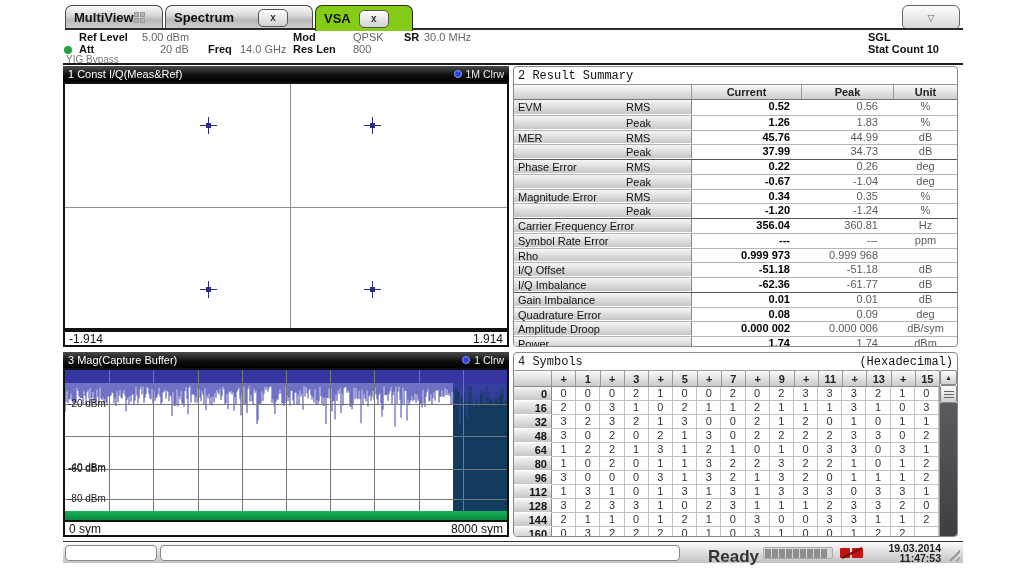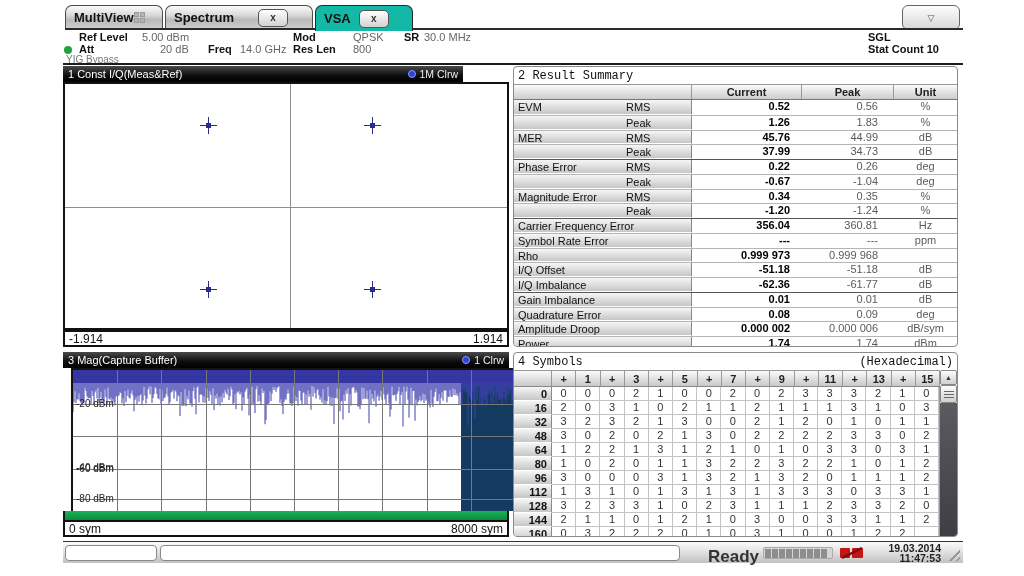--- a/index.html
+++ b/index.html
@@ -5,21 +5,21 @@
   html,body{margin:0;padding:0;background:#fff;}
   body{font-family:"Liberation Sans",sans-serif;-webkit-font-smoothing:antialiased;}
   .screen{position:relative;width:1024px;height:576px;background:#fff;overflow:hidden;}
 
   
   .tabbar-line{position:absolute;left:65px;top:28px;width:898px;height:2px;background:#2a2a2a;z-index:1;}
   .tab{position:absolute;top:5px;height:24px;box-sizing:border-box;border:1.5px solid #4a4a4a;border-bottom:none;
        border-radius:7px 7px 0 0;background:linear-gradient(180deg,#fbfbfb,#d9d9d9 40%,#b9b9b9 60%,#cfcfcf);
        display:flex;align-items:center;padding:0 8px;gap:0;z-index:0;}
   .tab .tlabel{font-weight:bold;font-size:13px;color:#111;white-space:nowrap;}
-  .tab.active{background:#14b8a6;z-index:2;height:26px;border-color:#2a2a2a;text-align:right;}
+  .tab.active{background:#84cc16;z-index:2;height:26px;border-color:#2a2a2a;text-align:right;}
   .xbtn{width:28px;height:16px;border:1px solid #555;border-radius:5px;background:linear-gradient(180deg,#fff,#d2d2d2);
         display:flex;align-items:center;justify-content:center;font-size:10px;font-weight:bold;color:#333;line-height:1;}
   .grid-icon{display:grid;grid-template-columns:5px 5px;grid-template-rows:5px 5px;gap:1px;}
   .grid-icon span{background:#b5b5b5;border:1px solid #9a9a9a;}
   .dropbtn{position:absolute;top:5px;left:902px;width:56px;height:23px;border:1px solid #666;border-radius:6px;
            background:linear-gradient(180deg,#fdfdfd,#d8d8d8);display:flex;align-items:center;justify-content:center;
            color:#555;font-size:9px;}
 
   
   .set-label{position:absolute;font-size:11px;font-weight:bold;color:#111;white-space:nowrap;}
@@ -150,21 +150,21 @@
   <span class="set-value" style="left:160px;top:43px;">20 dB</span>
   <span class="set-label" style="left:208px;top:43px;">Freq</span>
   <span class="set-value" style="left:240px;top:43px;">14.0 GHz</span>
   <span class="set-label" style="left:293px;top:43px;">Res Len</span>
   <span class="set-value" style="left:353px;top:43px;">800</span>
   <span class="set-label" style="left:868px;top:43px;">Stat Count 10</span>
   <span class="set-value" style="left:66px;top:54px;font-size:10px;color:#777;">YIG Bypass</span>
 
   <div class="hsep" style="top:63px;"></div>
 
-  <div class="phdr" style="left:63px;top:66px;width:400px;">
+  <div class="phdr" style="left:63px;top:66px;width:446px;">
     <span>1 Const I/Q(Meas&amp;Ref)</span>
     <span class="trace">
       <span class="dot"></span>
       <span>1M Clrw</span>
     </span>
   </div>
   <div class="const-plot" id="constPlot" style="left:63px;top:82px;width:446px;height:248px;">
     <div class="const-vline" style="left:50.9%;"></div>
     <div class="const-hline" style="top:50.4%;"></div>
   <div class="cpt" style="left: 32.4473%; top: 16.8882%;">
@@ -360,21 +360,21 @@
       </div>
   </div>
 
   <div class="phdr" style="left:63px;top:352px;width:446px;">
     <span>3 Mag(Capture Buffer)</span>
     <span class="trace">
       <span class="dot"></span>
       <span>1 Clrw</span>
     </span>
   </div>
-  <div class="mag-plot" id="magPlot" style="left:71px;top:368px;width:446px;height:143px;">
+  <div class="mag-plot" id="magPlot" style="left:63px;top:368px;width:446px;height:143px;">
     <svg id="magSvg" width="442" height="143" viewBox="0 0 442 143" style="position:absolute;left:0;top:0;">
         <rect x="388" y="0" width="54" height="143" fill="#133a5f"></rect>
         <path d="M0 0V42.0M1 0V32.0M2 0V21.3M3 0V33.0M4 0V29.2M5 0V29.5M6 0V23.5M7 0V30.7M8 0V32.9M9 0V35.4M10 0V32.3M11 0V32.8M12 0V17.8M13 0V20.9M14 0V26.1M15 0V28.3M16 0V28.1M17 0V27.9M18 0V35.0M19 0V20.8M20 0V25.8M21 0V35.0M22 0V22.3M23 0V20.0M24 0V28.4M25 0V18.0M26 0V33.3M27 0V27.8M28 0V21.9M29 0V32.2M30 0V28.9M31 0V32.5M32 0V19.5M33 0V27.1M34 0V34.6M35 0V17.5M36 0V28.6M37 0V29.8M38 0V27.6M39 0V34.6M40 0V29.1M41 0V32.1M42 0V35.4M43 0V26.7M44 0V25.8M45 0V26.2M46 0V25.3M47 0V22.2M48 0V23.1M49 0V33.3M50 0V28.2M51 0V36.0M52 0V21.0M53 0V32.1M54 0V25.8M55 0V19.7M56 0V27.4M57 0V28.6M58 0V23.3M59 0V20.3M60 0V25.3M61 0V41.3M62 0V29.8M63 0V27.3M64 0V34.9M65 0V25.9M66 0V31.7M67 0V25.3M68 0V24.0M69 0V35.3M70 0V30.6M71 0V17.0M72 0V25.5M73 0V33.5M74 0V28.5M75 0V19.4M76 0V16.7M77 0V24.3M78 0V16.5M79 0V32.9M80 0V28.0M81 0V24.1M82 0V17.0M83 0V18.3M84 0V23.9M85 0V28.3M86 0V29.3M87 0V18.9M88 0V33.6M89 0V20.6M90 0V31.0M91 0V28.1M92 0V27.3M93 0V24.2M94 0V17.7M95 0V26.5M96 0V34.6M97 0V32.1M98 0V22.5M99 0V21.6M100 0V19.8M101 0V28.7M102 0V20.7M103 0V21.5M104 0V31.2M105 0V24.9M106 0V26.5M107 0V46.1M108 0V22.2M109 0V35.7M110 0V35.7M111 0V35.6M112 0V19.3M113 0V36.2M114 0V26.3M115 0V29.4M116 0V20.6M117 0V33.5M118 0V33.4M119 0V36.7M120 0V21.1M121 0V17.2M122 0V28.9M123 0V44.3M124 0V17.7M125 0V16.2M126 0V32.5M127 0V24.6M128 0V24.2M129 0V25.0M130 0V32.5M131 0V26.5M132 0V32.8M133 0V18.2M134 0V19.1M135 0V27.8M136 0V31.1M137 0V21.2M138 0V24.7M139 0V34.3M140 0V18.4M141 0V40.1M142 0V25.6M143 0V28.6M144 0V23.7M145 0V34.6M146 0V27.3M147 0V35.6M148 0V26.1M149 0V32.4M150 0V22.9M151 0V27.9M152 0V20.0M153 0V22.6M154 0V24.6M155 0V18.8M156 0V30.0M157 0V26.2M158 0V16.8M159 0V19.5M160 0V34.1M161 0V32.9M162 0V24.1M163 0V39.2M164 0V21.5M165 0V22.7M166 0V20.8M167 0V24.5M168 0V22.4M169 0V40.7M170 0V27.4M171 0V34.1M172 0V21.7M173 0V19.6M174 0V17.9M175 0V28.8M176 0V45.4M177 0V24.8M178 0V35.2M179 0V16.7M180 0V33.9M181 0V33.6M182 0V43.0M183 0V19.1M184 0V16.1M185 0V31.7M186 0V24.9M187 0V31.1M188 0V35.2M189 0V18.6M190 0V22.9M191 0V20.7M192 0V54.2M193 0V50.2M194 0V34.5M195 0V34.8M196 0V33.1M197 0V21.4M198 0V31.0M199 0V23.6M200 0V17.1M201 0V20.0M202 0V17.1M203 0V21.8M204 0V18.4M205 0V16.8M206 0V16.4M207 0V32.9M208 0V29.4M209 0V35.8M210 0V44.0M211 0V31.9M212 0V29.1M213 0V29.8M214 0V23.9M215 0V19.4M216 0V23.4M217 0V33.4M218 0V33.4M219 0V35.9M220 0V33.3M221 0V16.5M222 0V25.6M223 0V31.1M224 0V27.2M225 0V35.7M226 0V20.8M227 0V20.9M228 0V30.6M229 0V34.2M230 0V22.6M231 0V22.5M232 0V34.8M233 0V24.3M234 0V34.9M235 0V20.4M236 0V26.7M237 0V23.9M238 0V39.8M239 0V16.1M240 0V26.6M241 0V17.2M242 0V23.0M243 0V28.6M244 0V20.3M245 0V18.8M246 0V25.2M247 0V29.7M248 0V27.2M249 0V32.6M250 0V19.2M251 0V34.0M252 0V30.4M253 0V35.1M254 0V31.2M255 0V17.0M256 0V26.4M257 0V35.5M258 0V27.4M259 0V36.0M260 0V27.6M261 0V54.0M262 0V27.9M263 0V28.1M264 0V18.3M265 0V28.7M266 0V18.8M267 0V41.3M268 0V31.5M269 0V30.7M270 0V49.5M271 0V24.4M272 0V30.9M273 0V20.3M274 0V23.7M275 0V18.2M276 0V43.0M277 0V23.9M278 0V35.5M279 0V18.3M280 0V17.0M281 0V17.4M282 0V22.8M283 0V20.0M284 0V22.5M285 0V36.8M286 0V35.9M287 0V39.2M288 0V35.2M289 0V17.4M290 0V29.1M291 0V18.3M292 0V28.5M293 0V28.8M294 0V20.8M295 0V29.3M296 0V53.3M297 0V19.7M298 0V34.1M299 0V23.9M300 0V28.7M301 0V31.4M302 0V20.5M303 0V36.7M304 0V26.5M305 0V24.6M306 0V30.7M307 0V26.7M308 0V20.9M309 0V29.7M310 0V17.3M311 0V24.3M312 0V29.4M313 0V34.9M314 0V24.9M315 0V23.3M316 0V33.3M317 0V46.7M318 0V39.6M319 0V16.6M320 0V25.1M321 0V25.3M322 0V24.5M323 0V30.8M324 0V23.8M325 0V21.3M326 0V17.0M327 0V35.0M328 0V25.0M329 0V21.9M330 0V56.6M331 0V16.7M332 0V34.1M333 0V21.6M334 0V16.6M335 0V29.7M336 0V47.7M337 0V35.4M338 0V17.7M339 0V34.1M340 0V21.0M341 0V20.9M342 0V50.7M343 0V29.5M344 0V35.4M345 0V31.9M346 0V30.1M347 0V26.3M348 0V31.4M349 0V29.9M350 0V23.6M351 0V33.1M352 0V24.5M353 0V30.8M354 0V29.0M355 0V32.9M356 0V34.5M357 0V37.6M358 0V19.8M359 0V33.5M360 0V36.9M361 0V26.7M362 0V21.9M363 0V18.6M364 0V31.3M365 0V30.9M366 0V24.1M367 0V34.1M368 0V28.0M369 0V22.3M370 0V30.7M371 0V20.6M372 0V20.4M373 0V20.4M374 0V32.4M375 0V26.5M376 0V26.9M377 0V20.3M378 0V26.3M379 0V27.0M380 0V18.5M381 0V25.1M382 0V19.4M383 0V25.3M384 0V23.3M385 0V26.1M386 0V34.9M387 0V22.3M388 0V34.6M389 0V34.2M390 0V18.5M391 0V20.4M392 0V17.5M393 0V22.7M394 0V21.6M395 0V55.0M396 0V26.7M397 0V27.5M398 0V30.2M399 0V30.4M400 0V21.9M401 0V33.7M402 0V48.4M403 0V16.6M404 0V30.9M405 0V16.2M406 0V16.2M407 0V33.5M408 0V27.2M409 0V35.7M410 0V34.0M411 0V27.4M412 0V29.7M413 0V35.8M414 0V33.9M415 0V24.7M416 0V20.0M417 0V23.9M418 0V33.0M419 0V20.2M420 0V34.3M421 0V26.2M422 0V16.3M423 0V32.7M424 0V22.3M425 0V26.6M426 0V30.0M427 0V30.2M428 0V27.7M429 0V36.2M430 0V28.4M431 0V21.5M432 0V28.7M433 0V32.6M434 0V26.4M435 0V17.1M436 0V24.9M437 0V20.3M438 0V18.9M439 0V33.1M440 0V30.4M441 0V29.5" stroke="#4040b0" stroke-width="1"></path>
         <rect x="0" y="0" width="442" height="13" fill="#3636a2"></rect>
       </svg>
   <div class="mag-glv" style="left: 44.2px;"></div>
       <div class="mag-glv" style="left: 88.4px;"></div>
       <div class="mag-glv" style="left: 132.6px;"></div>
       <div class="mag-glv" style="left: 176.8px;"></div>
       <div class="mag-glv" style="left: 221px;"></div>

